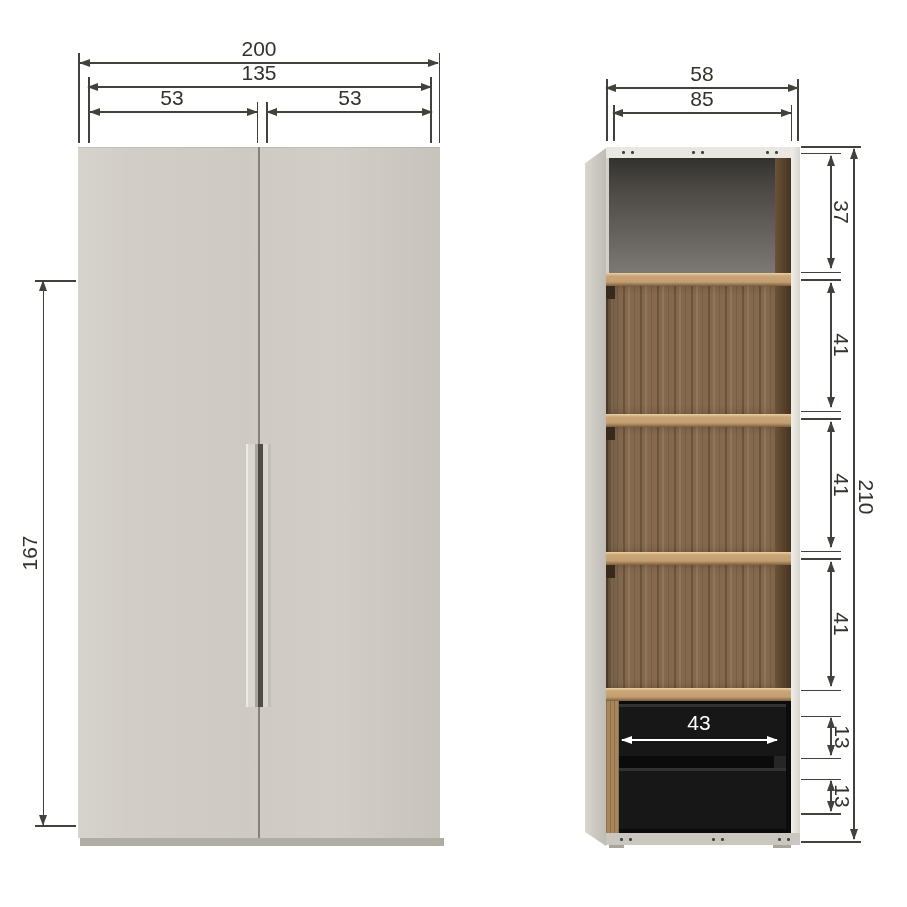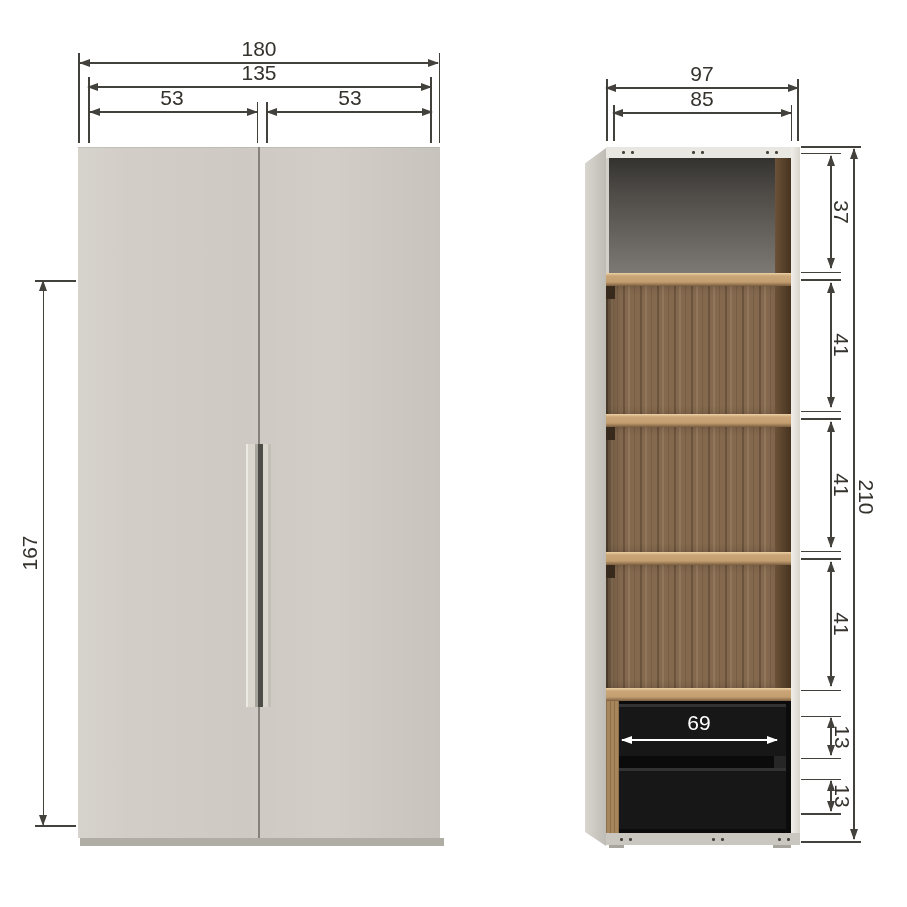--- a/index.html
+++ b/index.html
@@ -88,21 +88,21 @@
     <div class="handle-right"></div>
 
     <div class="vl" style="left:78px;top:53px;height:90px"></div>
     <div class="vl" style="left:438.5px;top:53px;height:90px"></div>
     <div class="vl" style="left:88px;top:77px;height:66px"></div>
     <div class="vl" style="left:430px;top:77px;height:66px"></div>
     <div class="vl" style="left:256.5px;top:102px;height:41px"></div>
     <div class="vl" style="left:266px;top:102px;height:41px"></div>
 
     <div class="dh" style="left:80px;top:62px;width:358px"></div>
-    <span class="lbl" style="left:259px;top:48px">180</span>
+    <span class="lbl" style="left:259px;top:48px">200</span>
 
     <div class="dh" style="left:88px;top:86px;width:343px"></div>
     <span class="lbl" style="left:259px;top:72px">135</span>
 
     <div class="dh" style="left:90px;top:111px;width:167px"></div>
     <span class="lbl" style="left:172px;top:97px">53</span>
 
     <div class="dh" style="left:267px;top:111px;width:165px"></div>
     <span class="lbl" style="left:350px;top:97px">53</span>
 
@@ -140,29 +140,29 @@
       <div class="dotrow" style="left:16px;top:4px;box-shadow:9px 0 #45423c,70px 0 #45423c,79px 0 #45423c,144px 0 #45423c,153px 0 #45423c"></div>
     </div>
     <div class="right-strip"></div>
     <div class="base-strip">
       <div class="dotrow" style="left:14px;top:5px;box-shadow:9px 0 #45423c,92px 0 #45423c,101px 0 #45423c,158px 0 #45423c,167px 0 #45423c"></div>
     </div>
     <div class="foot" style="left:609px;top:845px;width:15px"></div>
     <div class="foot" style="left:773px;top:845px;width:18px"></div>
 
     <div class="dh w48" style="left:622px;top:739px;width:155px"></div>
-    <span class="lbl wht" style="left:699px;top:722px">69</span>
+    <span class="lbl wht" style="left:699px;top:722px">43</span>
 
     <div class="vl" style="left:606px;top:79px;height:62px"></div>
     <div class="vl" style="left:797px;top:79px;height:62px"></div>
     <div class="vl" style="left:613px;top:105px;height:36px"></div>
     <div class="vl" style="left:790.5px;top:105px;height:36px"></div>
 
     <div class="dh" style="left:606px;top:87px;width:192px"></div>
-    <span class="lbl" style="left:702px;top:73px">97</span>
+    <span class="lbl" style="left:702px;top:73px">58</span>
 
     <div class="dh" style="left:613px;top:112px;width:178px"></div>
     <span class="lbl" style="left:702px;top:98px">85</span>
 
     <div class="hl" style="left:801px;top:146px;width:60px"></div>
     <div class="hl" style="left:801px;top:152.5px;width:40px"></div>
 
     <div class="dv" style="left:830px;top:156px;height:112px"></div>
     <span class="lbl v" style="left:841px;top:212px">37</span>
 

